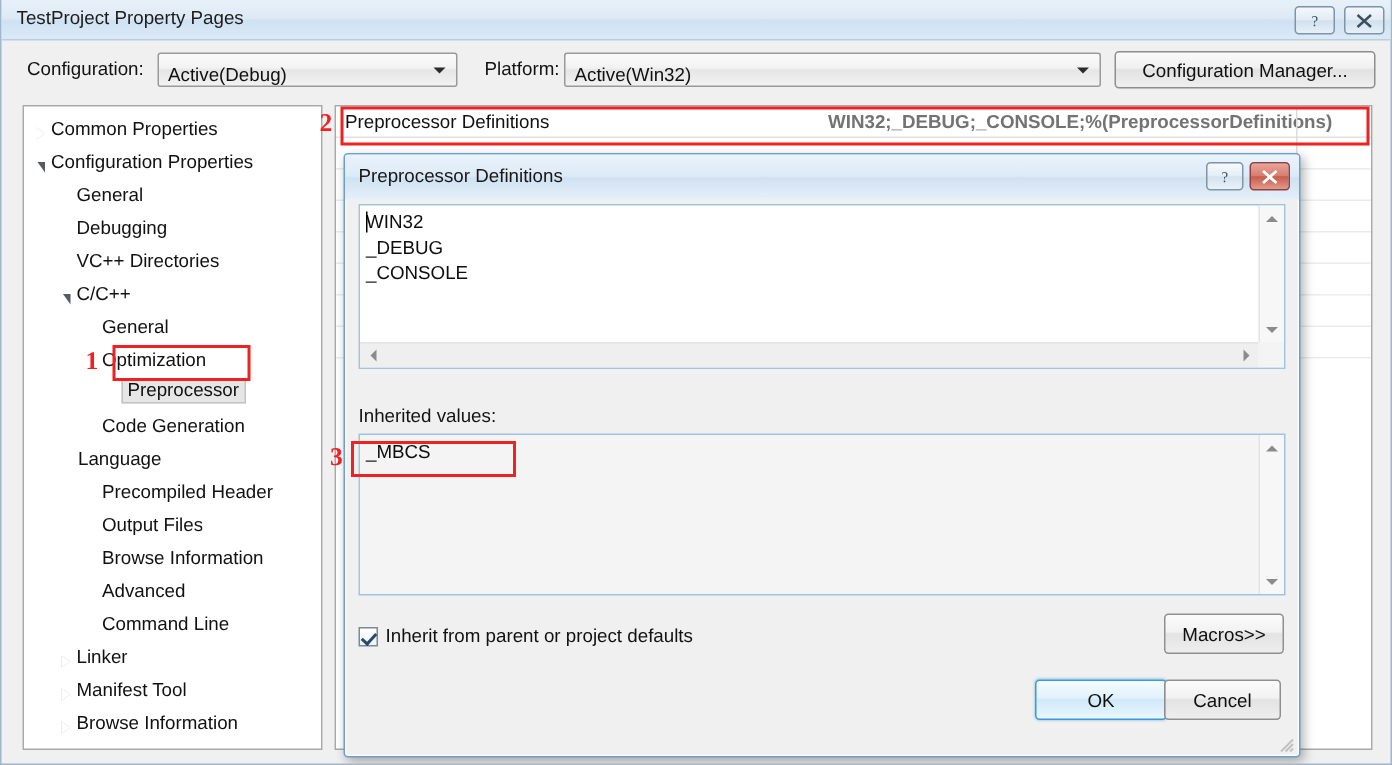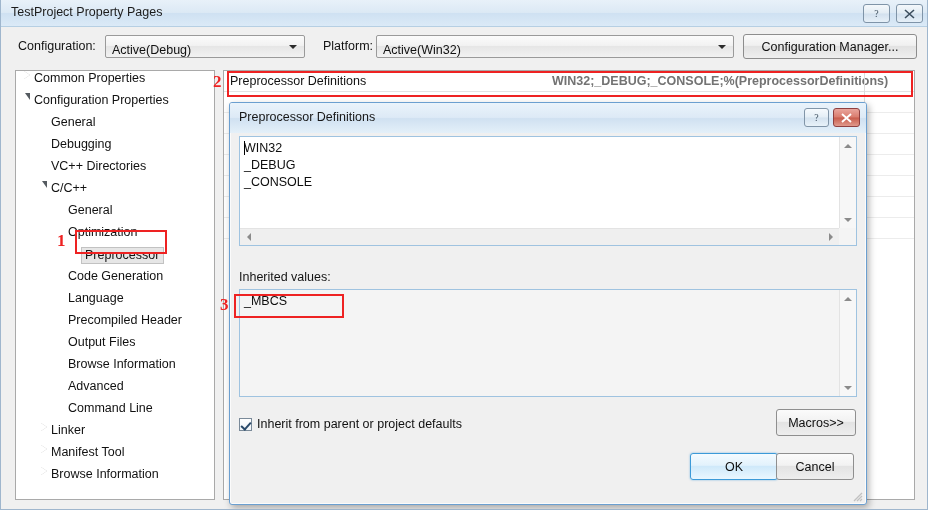--- a/index.html
+++ b/index.html
@@ -104,21 +104,21 @@
   #treepanel {
     position: absolute; left: 14px; top: 70px;
     width: 200px; height: 430px;
     background: #ffffff;
     border: 1px solid #a9a9a9;
     overflow: hidden;
   }
   .tree-item {
     position: relative;
     height: 22px;
-    display: flex; align-items: flex-start;
+    display: flex; align-items: flex-end;
     white-space: nowrap;
     font-size: 12.5px;
     color: #111111;
     cursor: default;
   }
   .tree-item .tw {
     width: 14px; min-width: 14px;
     display: flex; align-items: center; justify-content: center;
   }
   .tri-collapsed {
@@ -472,21 +472,21 @@
         <span class="lbl">Optimization</span>
       </div>
       <div class="tree-item selected" style="padding-left: 38px; margin-left: 16px;">
         <span class="tw"></span>
         <span class="lbl">Preprocessor</span>
       </div>
       <div class="tree-item" style="padding-left: 38px;">
         <span class="tw"></span>
         <span class="lbl">Code Generation</span>
       </div>
-      <div class="tree-item" style="padding-left: 38px;">
+      <div class="tree-item" style="padding-left: 22px;">
         <span class="tw"></span>
         <span class="lbl">Language</span>
       </div>
       <div class="tree-item" style="padding-left: 38px;">
         <span class="tw"></span>
         <span class="lbl">Precompiled Header</span>
       </div>
       <div class="tree-item" style="padding-left: 38px;">
         <span class="tw"></span>
         <span class="lbl">Output Files</span>

